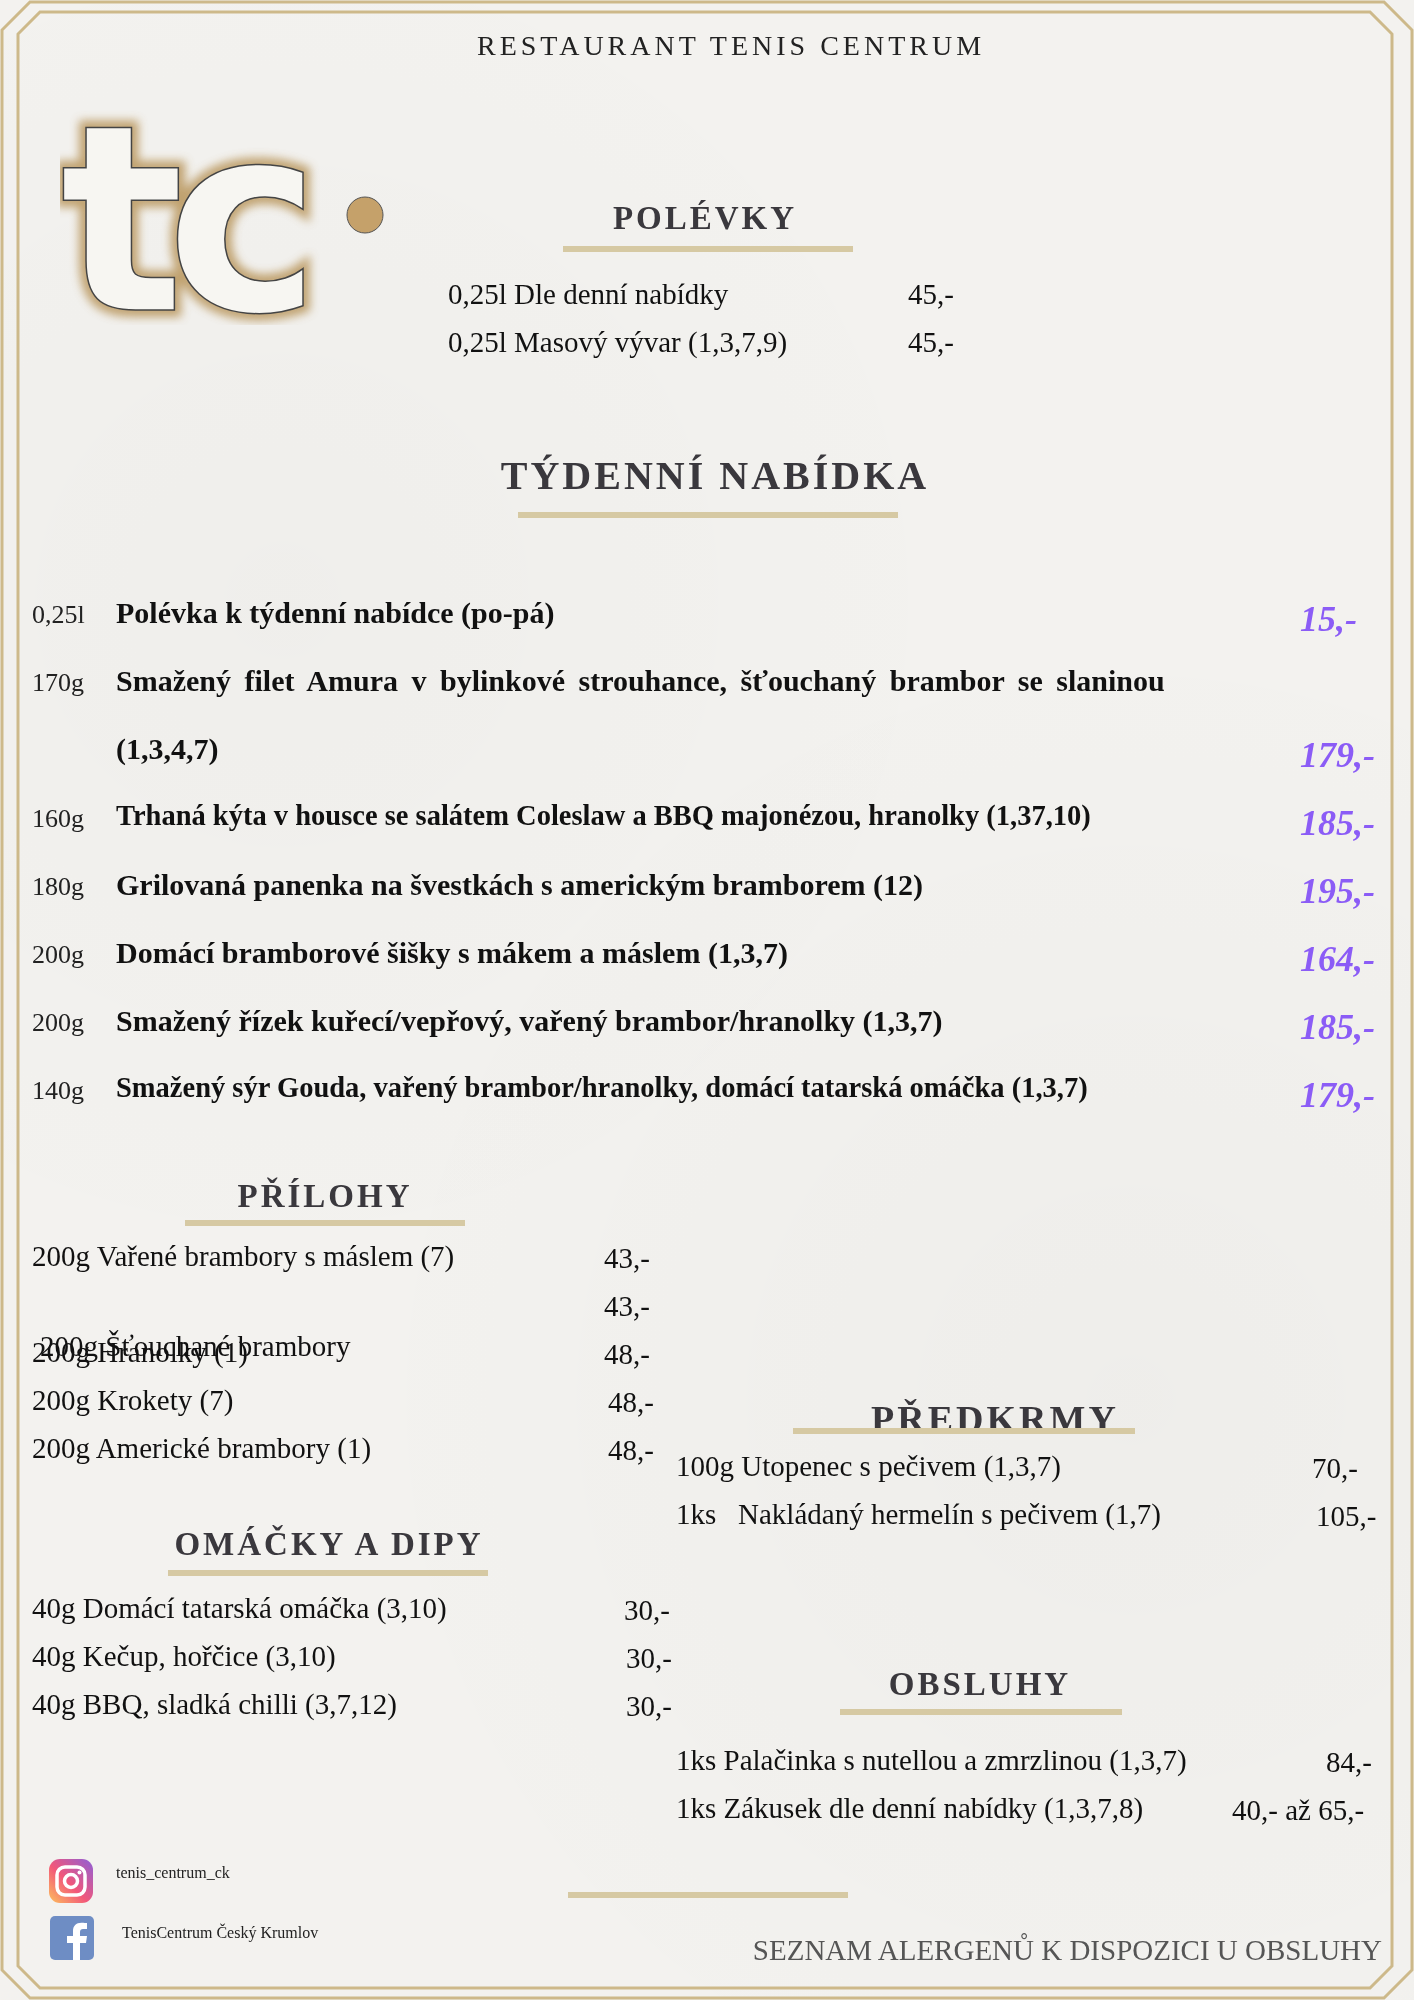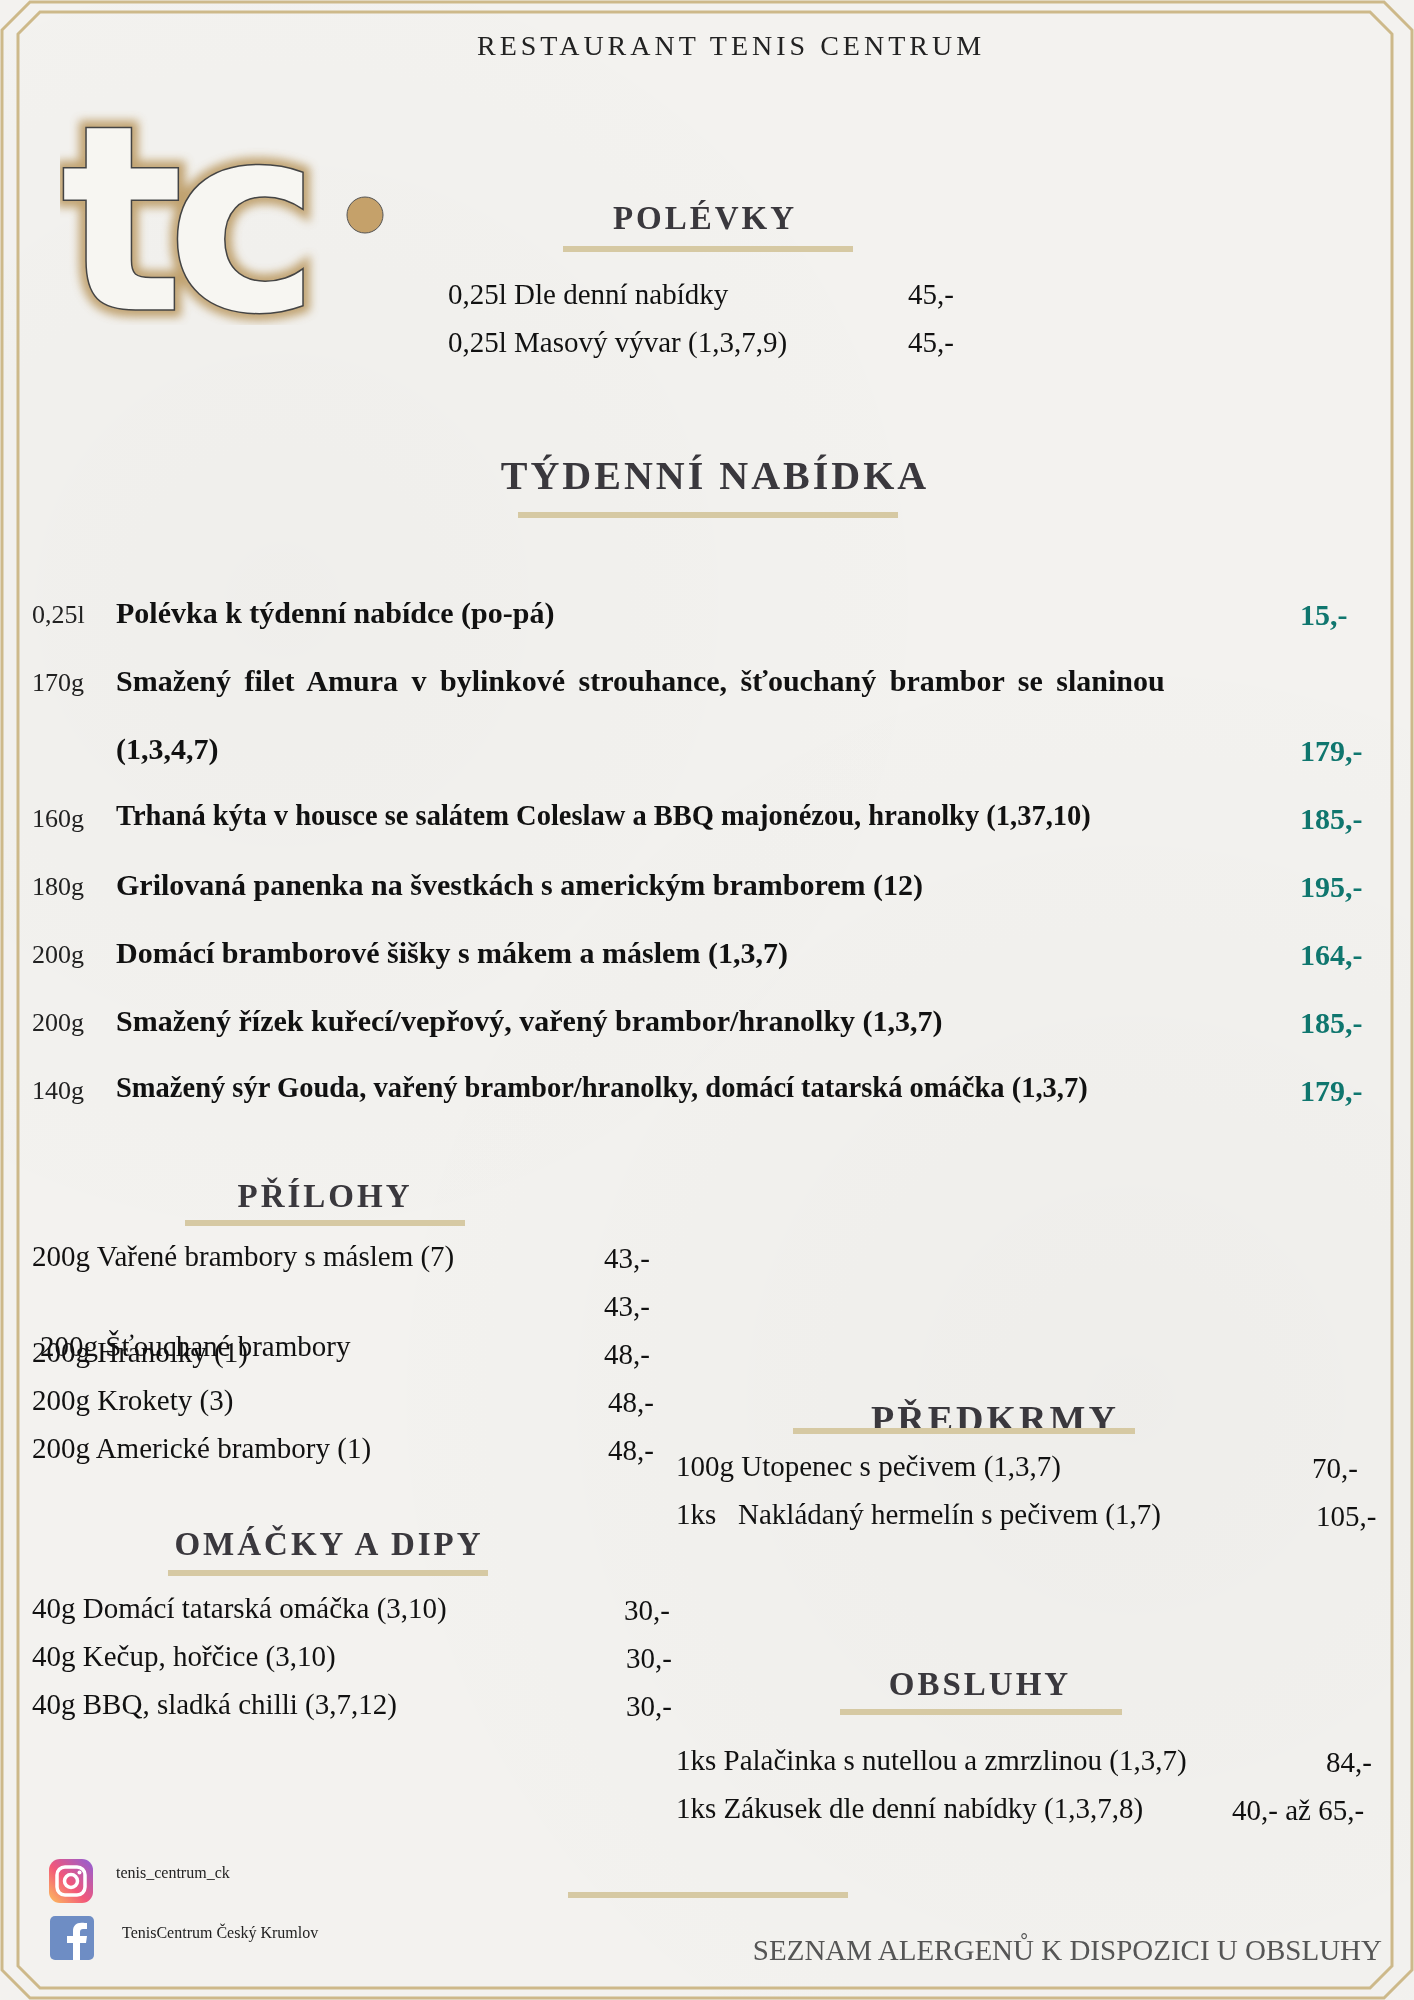--- a/index.html
+++ b/index.html
@@ -27,21 +27,21 @@
     font-family: "Liberation Serif", serif; font-weight: bold; color: #3a383d;
     letter-spacing: 3px;
   }
   .rule { position: absolute; height: 6px; background: #d6c9a3; }
 
   .row { position: absolute; font-family: "Liberation Serif", serif; font-size: 29px; color: #111; white-space: nowrap; }
   .price { position: absolute; font-family: "Liberation Serif", serif; font-size: 29px; color: #111; white-space: nowrap; }
 
   .wk-qty { position: absolute; left: 32px; font-family: "Liberation Serif", serif; font-size: 26px; color: #222; }
   .wk-name { position: absolute; left: 116px; font-family: "Liberation Serif", serif; font-size: 30px; font-weight: bold; color: #111; white-space: nowrap; }
-  .wk-price { position: absolute; left: 1300px; font-family: "Liberation Serif", serif; font-size: 30px; font-weight: bold; color: #0f766e; }
+  .wk-price { position: absolute; left: 1300px; font-family: "Liberation Serif", serif; font-size: 36px; font-weight: bold; color: #8b5cf6; font-style: italic; }
 
   .social { position: absolute; font-family: Liberation Serif, serif; font-size: 16px; color: #222; }
   .allergen-note {
     position: absolute; right: 32px; top: 1934px;
     font-family: "Liberation Serif", serif; font-size: 29px; color: #555; letter-spacing: 0px;
   }
 </style>
 </head>
 <body>
 
@@ -105,21 +105,21 @@
 <div class="wk-price" style="top:1074px;">179,-</div>
 
 <div class="section-title" style="left:185px; top:1178px; width:280px; font-size:33px;">PŘÍLOHY</div>
 <div class="rule" style="left:185px; top:1220px; width:280px;"></div>
 <div class="row" style="left:32px; top:1240px;">200g Vařené brambory s máslem (7)</div>
 <div class="price" style="left:604px; top:1242px;">43,-</div>
 <div class="row" style="left:40px; top:1288px;margin-top:42px;">200g Šťouchané brambory</div>
 <div class="price" style="left:604px; top:1290px;">43,-</div>
 <div class="row" style="left:32px; top:1336px;">200g Hranolky (1)</div>
 <div class="price" style="left:604px; top:1338px;">48,-</div>
-<div class="row" style="left:32px; top:1384px;">200g Krokety (3)</div>
+<div class="row" style="left:32px; top:1384px;">200g Krokety (7)</div>
 <div class="price" style="left:608px; top:1386px;">48,-</div>
 <div class="row" style="left:32px; top:1432px;">200g Americké brambory (1)</div>
 <div class="price" style="left:608px; top:1434px;">48,-</div>
 
 <div class="section-title" style="left:168px; top:1526px; width:322px; font-size:33px;">OMÁČKY A DIPY</div>
 <div class="rule" style="left:168px; top:1570px; width:320px;"></div>
 <div class="row" style="left:32px; top:1592px;">40g Domácí tatarská omáčka (3,10)</div>
 <div class="price" style="left:624px; top:1594px;">30,-</div>
 <div class="row" style="left:32px; top:1640px;">40g Kečup, hořčice (3,10)</div>
 <div class="price" style="left:626px; top:1642px;">30,-</div>

